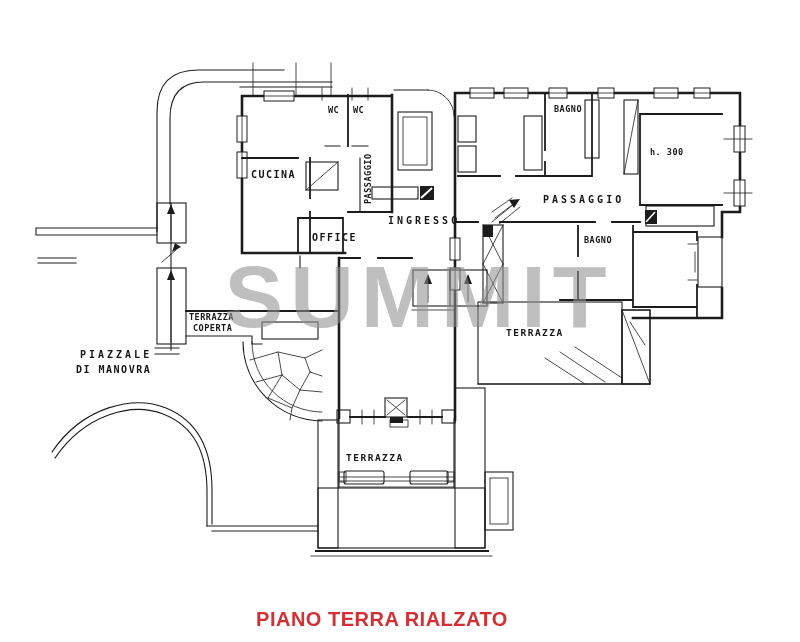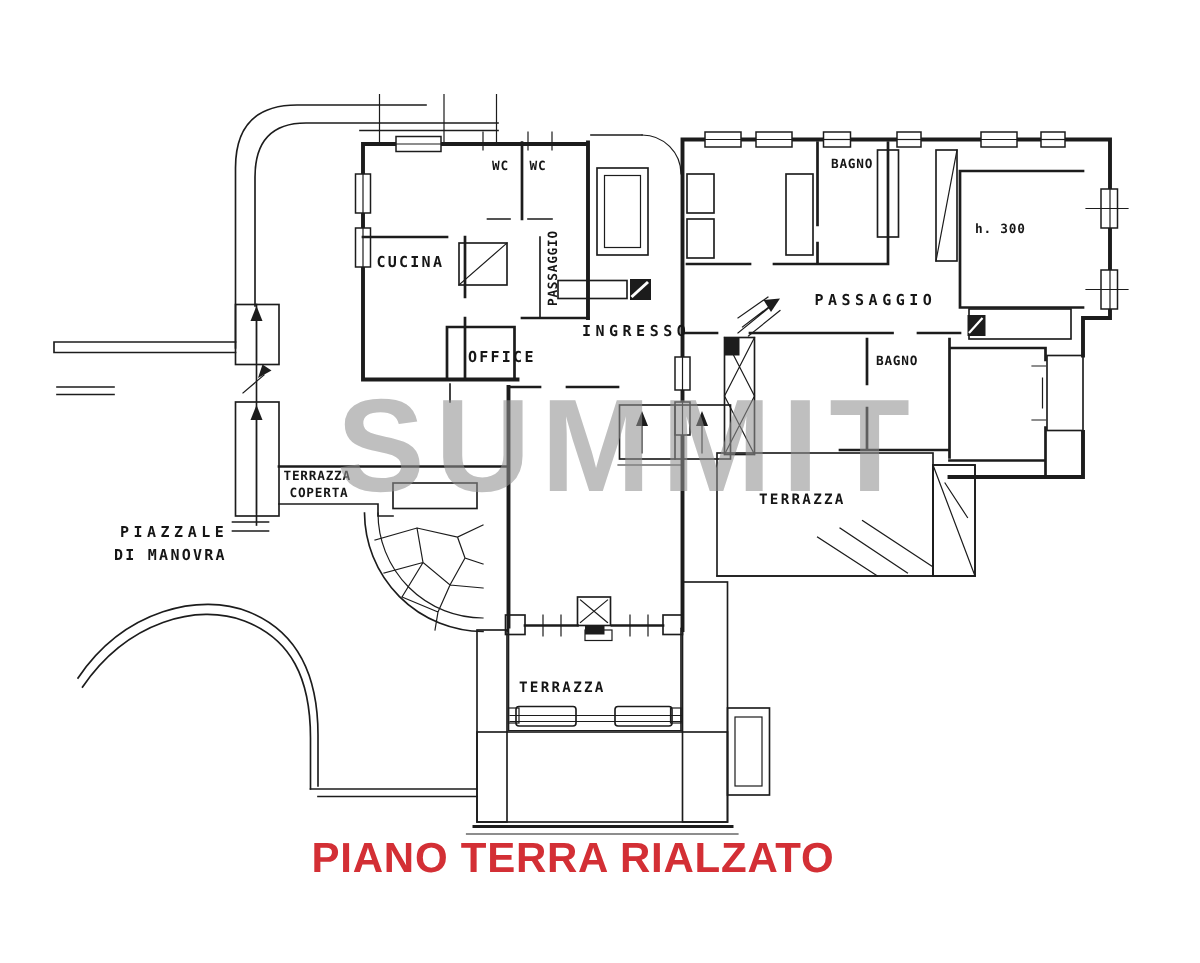--- a/index.html
+++ b/index.html
@@ -16,22 +16,22 @@
   .fs8{font-size:8.5px;letter-spacing:0.5px;}
   .fs9{font-size:9.5px;letter-spacing:1.5px;}
   .fs10{font-size:10px;letter-spacing:1.5px;}
   .fsw{font-size:10px;letter-spacing:3px;}
   
   .wm{position:absolute;top:253px;left:400px;transform:translateX(-50%);text-align:center;
       z-index:3;pointer-events:none;white-space:nowrap;}
   .wm1{font-size:88px;font-weight:bold;line-height:1;letter-spacing:7px;color:rgba(145,145,145,0.58);margin-left:38px;}
   .wm2{font-size:19px;font-weight:bold;letter-spacing:11px;margin-top:0px;color:rgba(158,158,158,0.55);}
   
-  .caption{position:absolute;top:556px;left:382px;transform:translateX(-50%);z-index:4;
-           font-size:28px;font-weight:bold;color:#d32f35;letter-spacing:0.5px;white-space:nowrap;}
+  .caption{position:absolute;top:608px;left:382px;transform:translateX(-50%);z-index:4;
+           font-size:20px;font-weight:bold;color:#d32f35;letter-spacing:0.5px;white-space:nowrap;}
 </style>
 </head>
 <body>
 
 <div class="stage">
 
 <svg class="plan-svg" width="800" height="642" viewBox="0 0 800 642">
   <defs>
     <pattern id="vh" width="4.5" height="10" patternUnits="userSpaceOnUse">
       <path d="M1.5 0 V10" stroke="#3d3d3d" stroke-width="0.9"></path>

